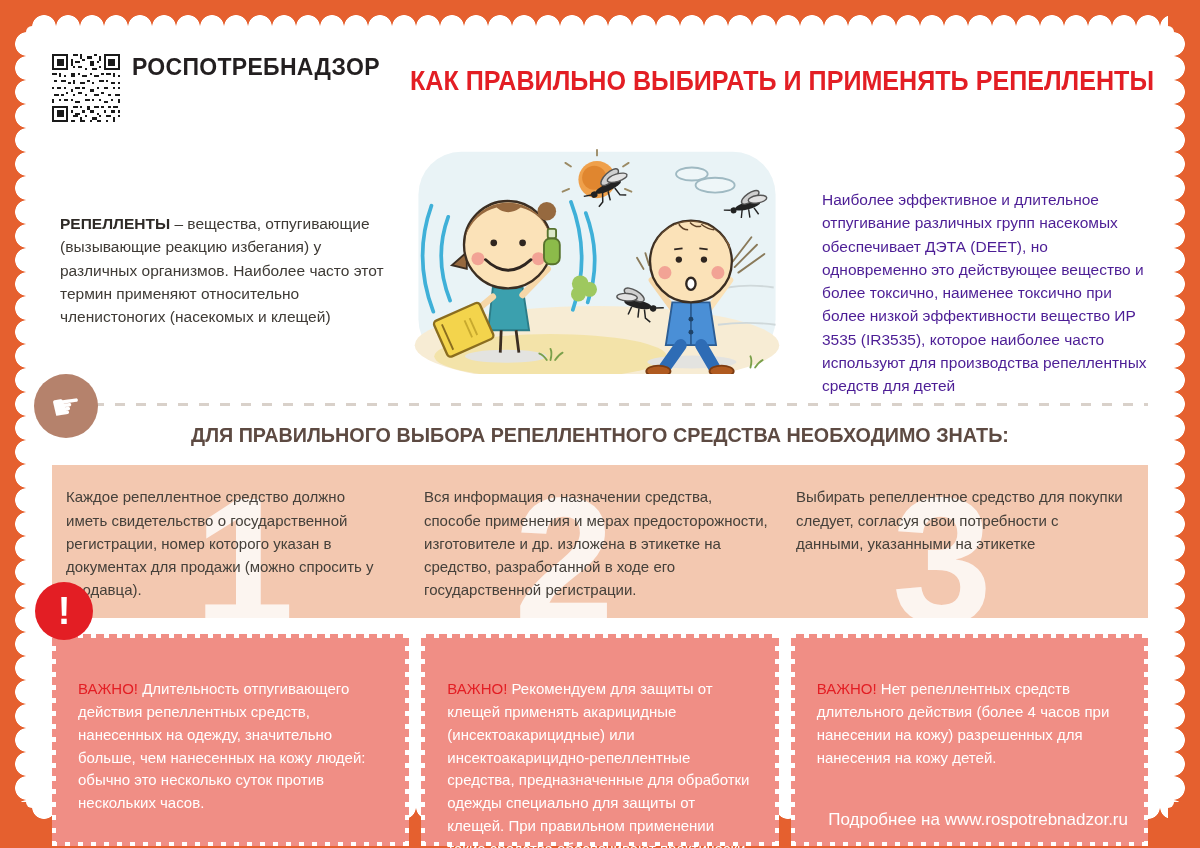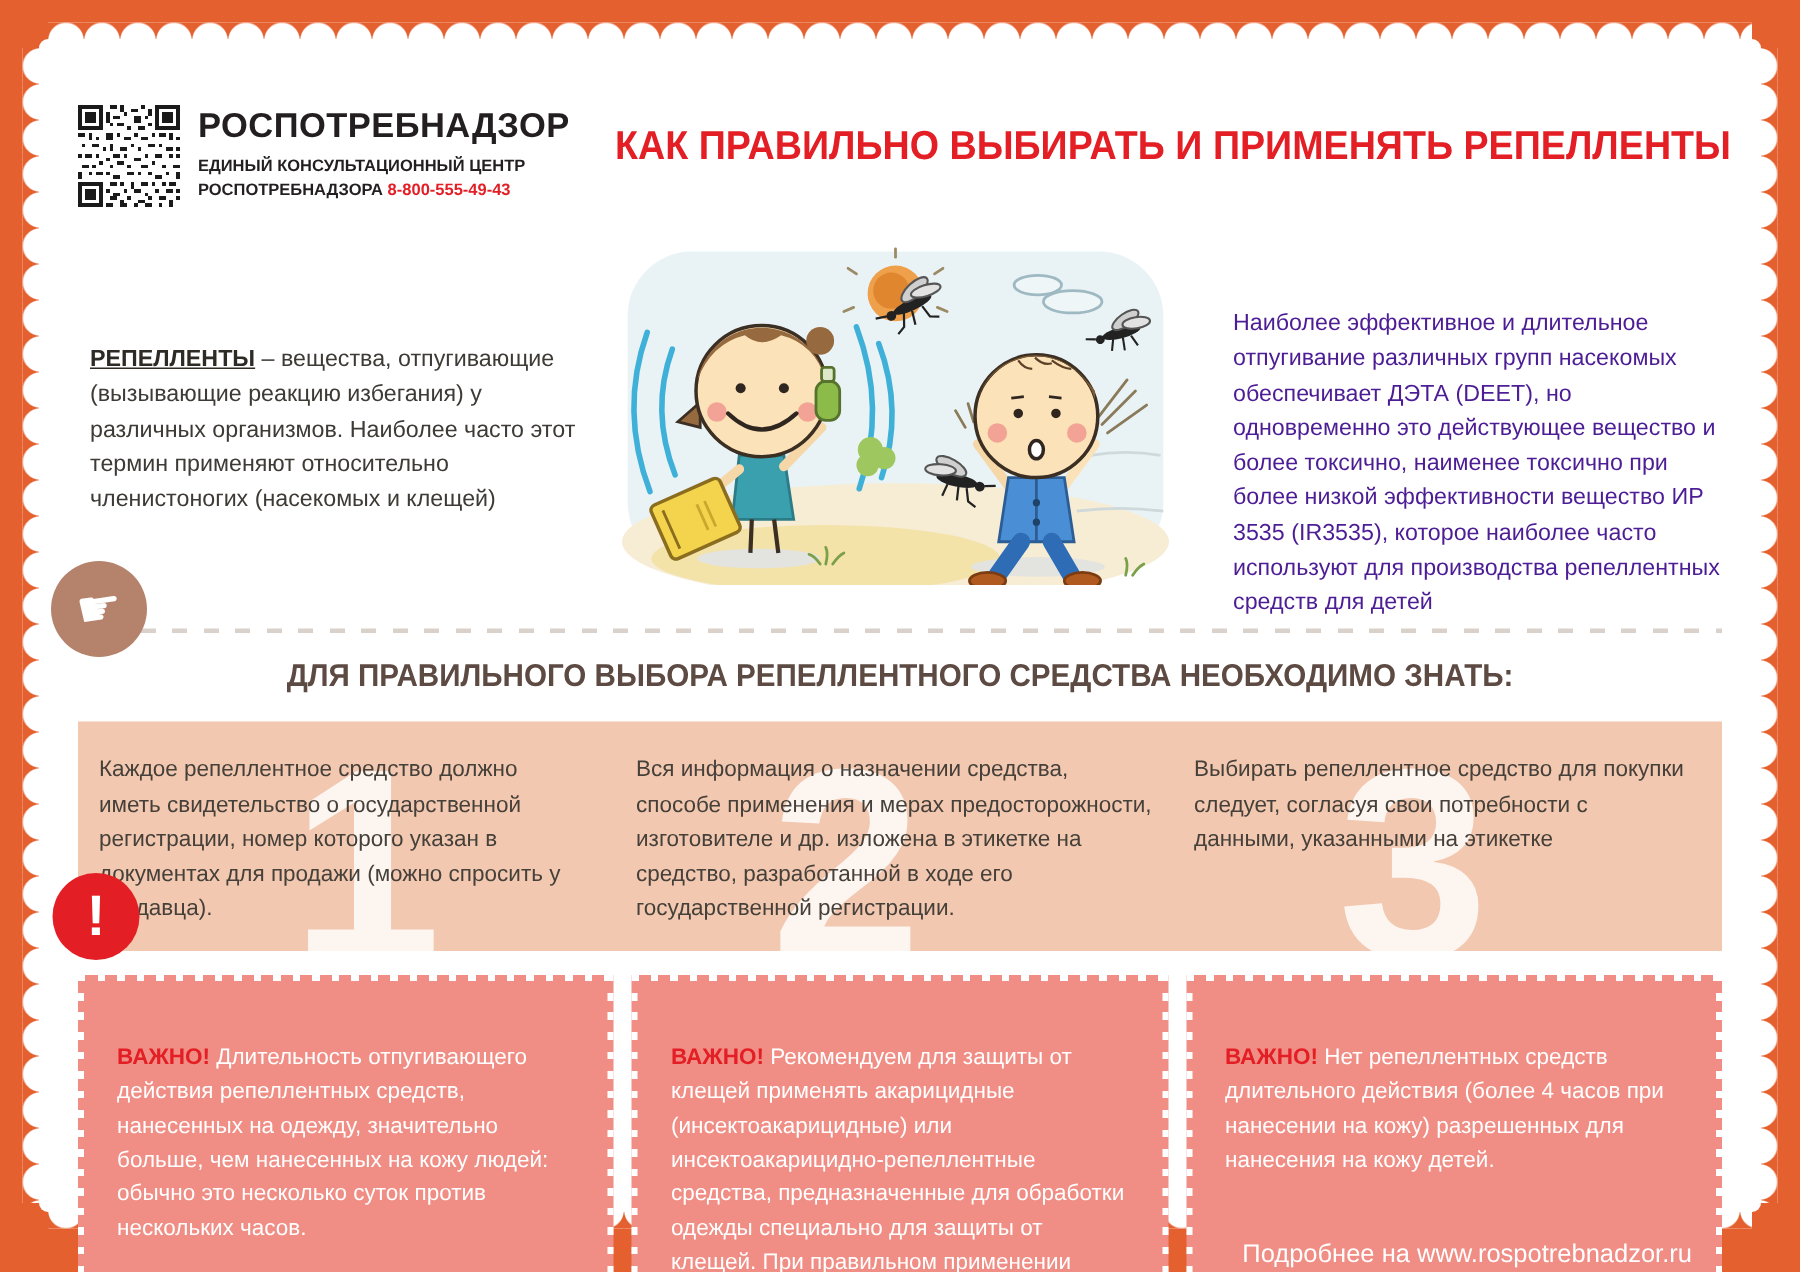--- a/index.html
+++ b/index.html
@@ -24,35 +24,35 @@
   .sc-left{top:6px;bottom:6px;left:-11px;width:12px;
     background:radial-gradient(circle at 12px 12px,#fff 11.5px,transparent 12.2px);
     background-size:12px 24px;}
   .sc-right{top:6px;bottom:6px;right:-11px;width:12px;
     background:radial-gradient(circle at 0px 12px,#fff 11.5px,transparent 12.2px);
     background-size:12px 24px;}
 
   .content{position:absolute;inset:0;padding:26px 26px 0 26px;}
 
   
-  .header{display:flex;align-items:flex-start;margin-top:18px;height:92px;}
+  .header{display:flex;align-items:flex-start;margin-top:2px;height:92px;}
   .qr{width:68px;height:68px;flex:0 0 68px;}
   .logo-block{margin-left:12px;flex:0 0 250px;}
   .logo-title{font-size:23px;font-weight:bold;color:#231f20;letter-spacing:.3px;white-space:nowrap;}
   .logo-sub{font-size:11px;font-weight:bold;color:#231f20;margin-top:7px;line-height:1.45;white-space:nowrap;}
   .phone{color:#e31e24;}
   .main-title{
     flex:1;text-align:center;color:#e31e24;font-weight:bold;font-size:27px;
     margin-top:12px;transform:scaleX(.93);transform-origin:center;white-space:nowrap;
   }
 
   
   .intro{display:flex;margin-top:2px;}
   .intro-left{width:326px;padding:64px 6px 0 8px;font-size:15.5px;line-height:1.5;color:#3e3a35;}
-  .intro-left b{color:#2e2a26;text-decoration:underline;}
+  .intro-left b{color:#2e2a26;}
   .illu-wrap{width:402px;margin:0 4px;}
   .intro-right{flex:1;padding:40px 0 0 20px;font-size:15.5px;line-height:1.5;color:#4c1d95;}
 
   
   .divider{height:3px;margin-top:6px;
     background:repeating-linear-gradient(90deg,#d9d1ca 0 10px,transparent 10px 21px);}
 
   .know-heading{
     text-align:center;margin-top:17px;font-size:21px;font-weight:bold;color:#5d4a42;
     transform:scaleX(.94);transform-origin:center;
@@ -74,21 +74,21 @@
   .stamp{
     flex:1;position:relative;color:#fff;font-size:15px;line-height:1.52;
     padding:44px 24px 0 26px;box-sizing:border-box;
     background:
       repeating-linear-gradient(90deg,#fff 0 5px,transparent 5px 13px) left top / 100% 4px no-repeat,
       repeating-linear-gradient(90deg,#fff 0 5px,transparent 5px 13px) left bottom / 100% 4px no-repeat,
       repeating-linear-gradient(0deg,#fff 0 5px,transparent 5px 13px) left top / 4px 100% no-repeat,
       repeating-linear-gradient(0deg,#fff 0 5px,transparent 5px 13px) right top / 4px 100% no-repeat,
       #f08e85;
   }
-  .stamp .label{color:#e31e24;font-weight:bold;}
+  .stamp .label{color:#e31e24;font-weight:normal;}
   .stamp-footer{position:absolute;right:20px;bottom:13px;font-size:17px;color:#fff;}
 
   
   .hand-badge{
     position:absolute;left:8px;top:348px;width:64px;height:64px;border-radius:50%;
     background:#b5826c;z-index:5;display:flex;align-items:center;justify-content:center;
   }
   .hand-badge span{color:#fff;font-size:34px;line-height:1;transform:rotate(-8deg);}
   .alert-badge{
     position:absolute;left:9px;top:556px;width:58px;height:58px;border-radius:50%;
@@ -223,25 +223,20 @@
           <rect x="8" y="28" width="2" height="1"></rect>
             <rect x="12" y="28" width="2" height="1"></rect>
             <rect x="16" y="28" width="1" height="1"></rect>
             <rect x="19" y="28" width="2" height="1"></rect>
             <rect x="23" y="28" width="1" height="1"></rect>
             <rect x="26" y="28" width="1" height="1"></rect>
         </g>
       </svg>
       <div class="logo-block">
         <div class="logo-title">РОСПОТРЕБНАДЗОР</div>
-        <div class="logo-sub">
-          <span>ЕДИНЫЙ КОНСУЛЬТАЦИОННЫЙ ЦЕНТР</span><br>
-          <span>РОСПОТРЕБНАДЗОРА</span>
-          <span class="phone">8-800-555-49-43</span>
-        </div>
       </div>
       <div class="main-title">КАК ПРАВИЛЬНО ВЫБИРАТЬ И ПРИМЕНЯТЬ РЕПЕЛЛЕНТЫ</div>
     </div>
 
     <div class="intro">
       <div class="intro-left">
         <b>РЕПЕЛЛЕНТЫ</b><span> – вещества, отпугивающие (вызывающие реакцию избегания) у различных организмов. Наиболее часто этот термин применяют относительно членистоногих (насекомых и клещей)</span>
       </div>
 
       <div class="illu-wrap">

